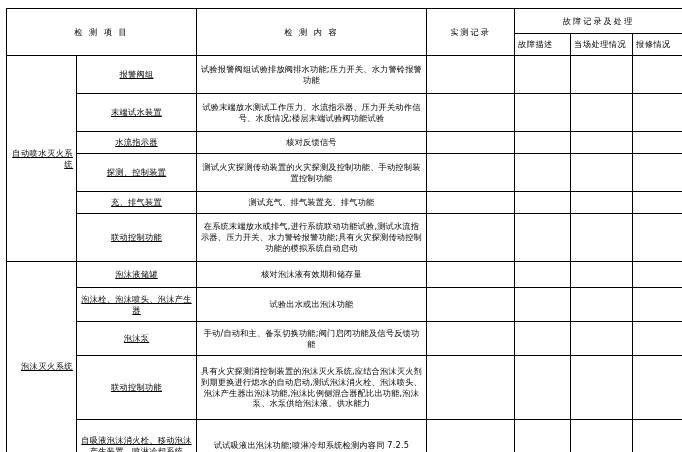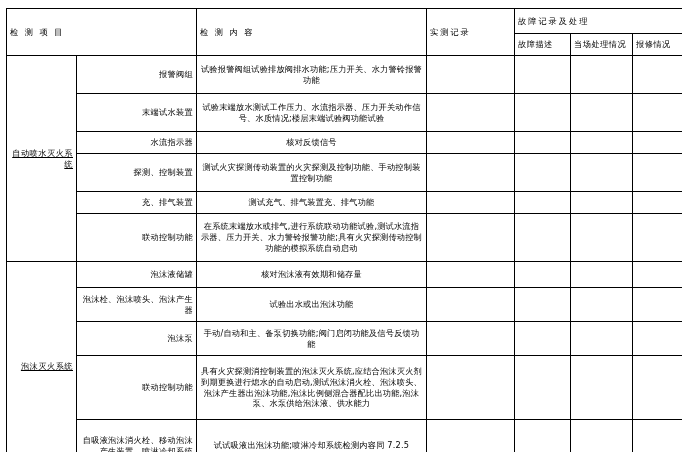--- a/index.html
+++ b/index.html
@@ -30,46 +30,47 @@
   table.insp th, table.insp td {
     border: 1px solid #000000;
     vertical-align: middle;
     padding: 2px 3px;
     font-weight: normal;
     font-size: 8.2px;
     line-height: 1.32;
   }
   
   .hdr-cell {
-    text-align: left;
+    text-align: center;
     font-size: 9px;
     letter-spacing: 2px;
     height: 20px;
     margin-left: 9px;
   }
   .hdr-sub {
     text-align: left;
     font-size: 8px;
     letter-spacing: 0.5px;
     height: 17px;
   }
   
   .sys-cell {
     text-align: right;
     font-size: 8.6px;
     line-height: 1.5;
     letter-spacing: 0.5px;
     text-decoration: underline;
   }
   .item-cell {
-    text-align: right;
+    text-align: center;
     font-size: 8.4px;
     line-height: 1.45;
     letter-spacing: 0.3px;
     padding-left: 6px;
+    text-decoration: underline;
   }
   .content-cell {
     text-align: center;
     font-size: 8.2px;
     line-height: 1.5;
     letter-spacing: 0.2px;
     padding-left: 5px;
     padding-right: 3px;
   }
   .blank-cell { }

